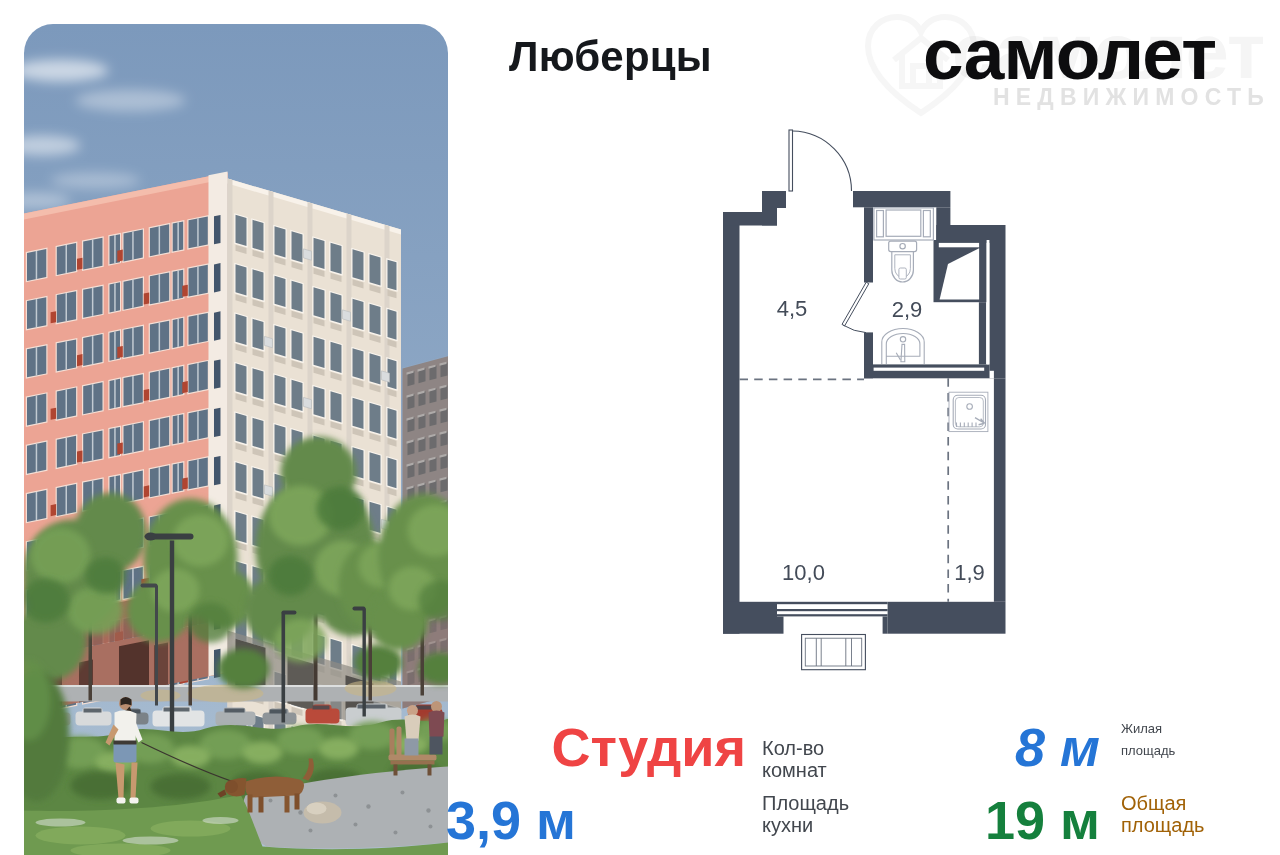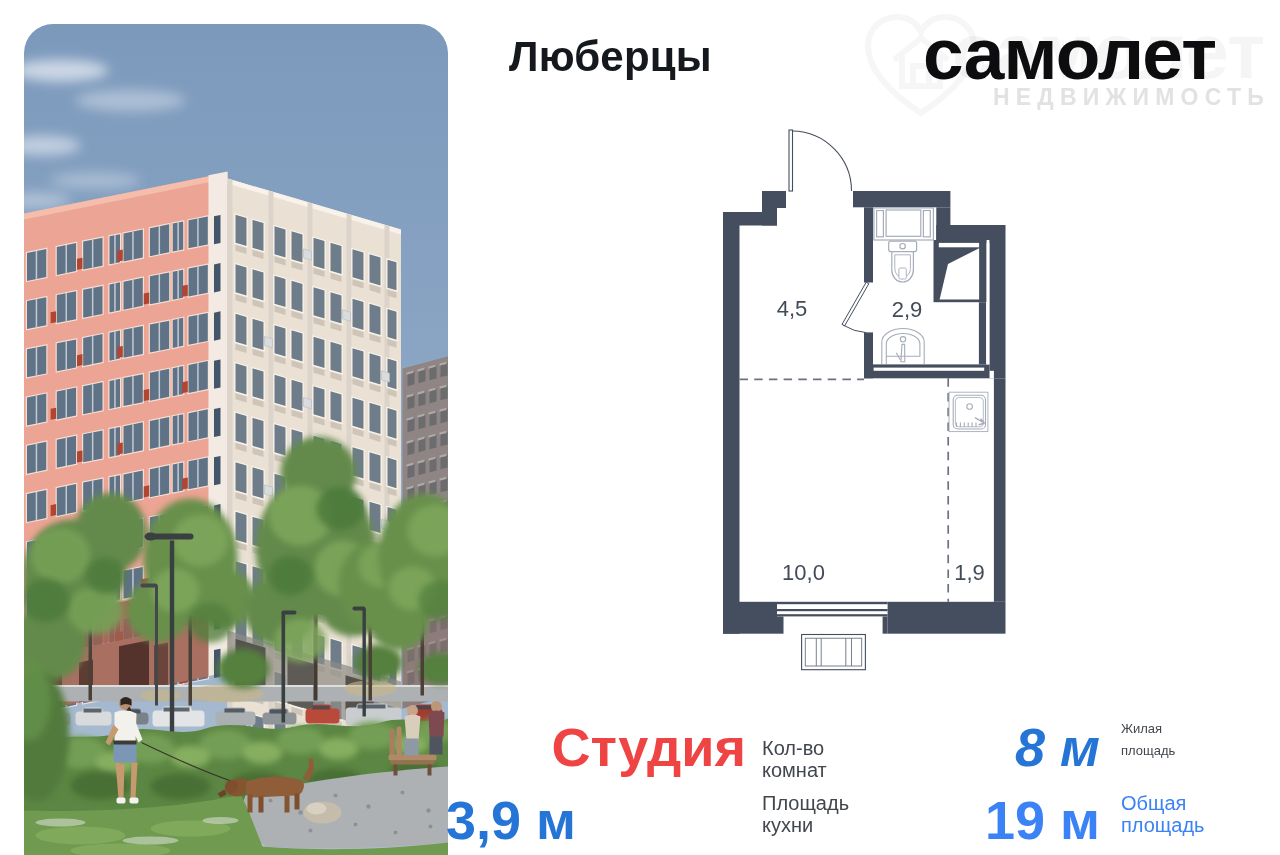--- a/index.html
+++ b/index.html
@@ -1168,15 +1168,15 @@
 <div class="abs" style="left:762px;top:718px;font-size:20px;line-height:21.5px;color:#42474E;margin-top:20px;">Кол-во<br>комнат</div>
 
 <div class="abs" style="left:800px;top:716px;width:300px;text-align:right;font-size:54px;font-weight:700;color:#2575D6;font-style:italic;">8 м</div>
 
 <div class="abs" style="left:1121px;top:718px;font-size:13px;line-height:21.5px;color:#42474E;">Жилая<br>площадь</div>
 
 <div class="abs" style="left:446px;top:789px;width:300px;text-align:left;font-size:54px;font-weight:700;color:#2575D6;">3,9 м</div>
 
 <div class="abs" style="left:762px;top:793px;font-size:20px;line-height:21.5px;color:#42474E;">Площадь<br>кухни</div>
 
-<div class="abs" style="left:800px;top:789px;width:300px;text-align:right;font-size:54px;font-weight:700;color:#3b82f6;">19 м</div>
-
-<div class="abs" style="left:1121px;top:793px;font-size:20px;line-height:21.5px;color:#3b82f6;">Общая<br>площадь</div>
+<div class="abs" style="left:800px;top:789px;width:300px;text-align:right;font-size:54px;font-weight:700;color:#15803d;">19 м</div>
+
+<div class="abs" style="left:1121px;top:793px;font-size:20px;line-height:21.5px;color:#a16207;">Общая<br>площадь</div>
 
 </body></html>

